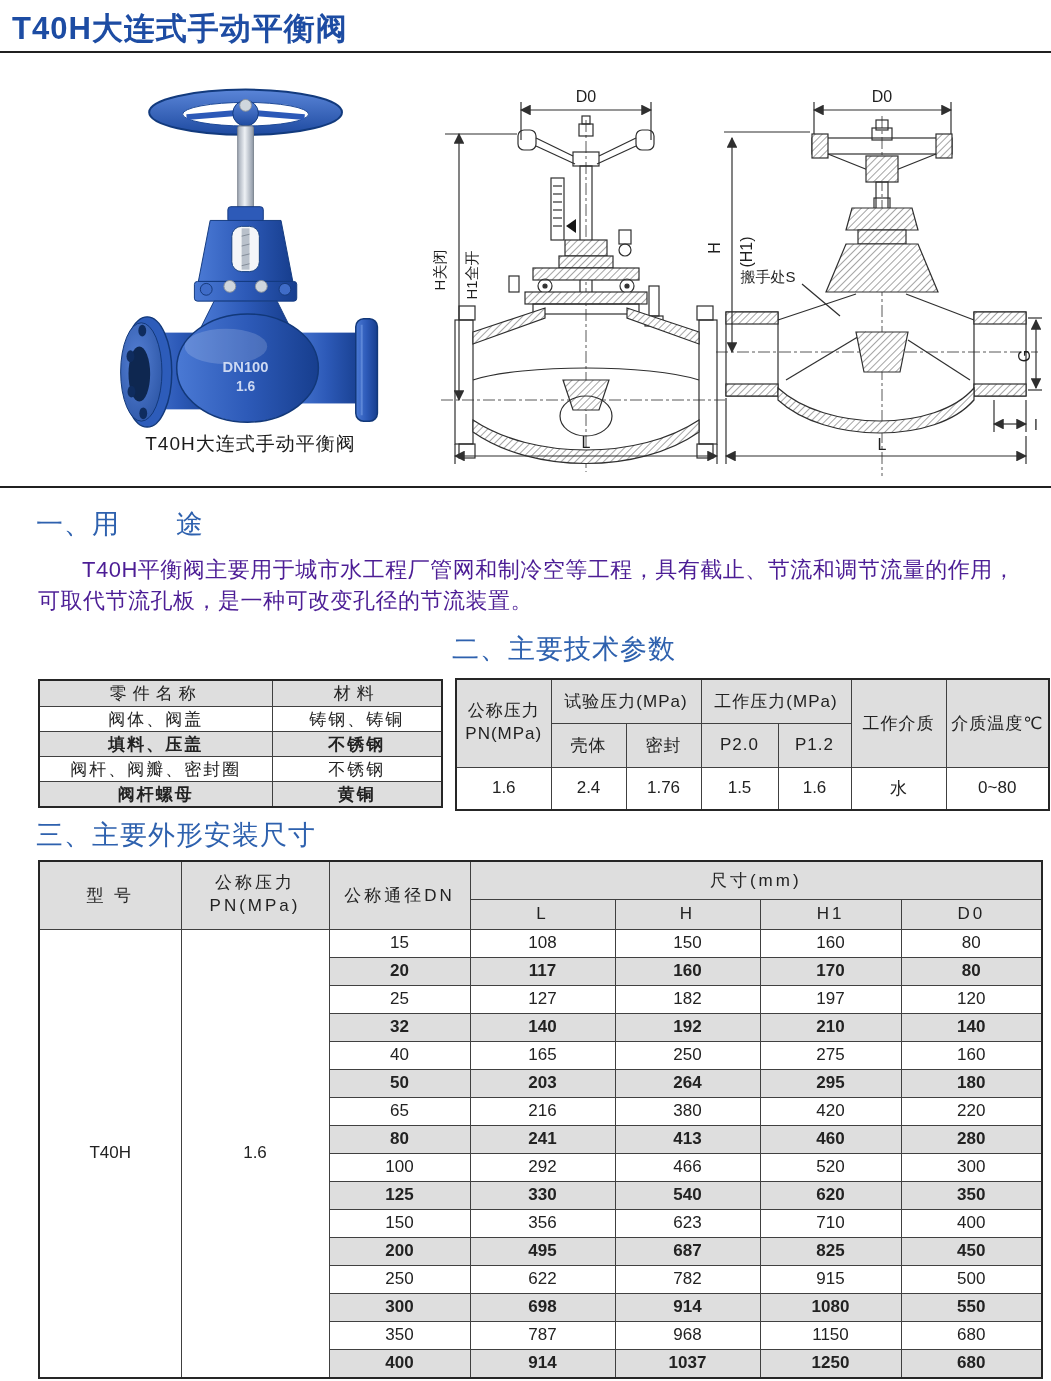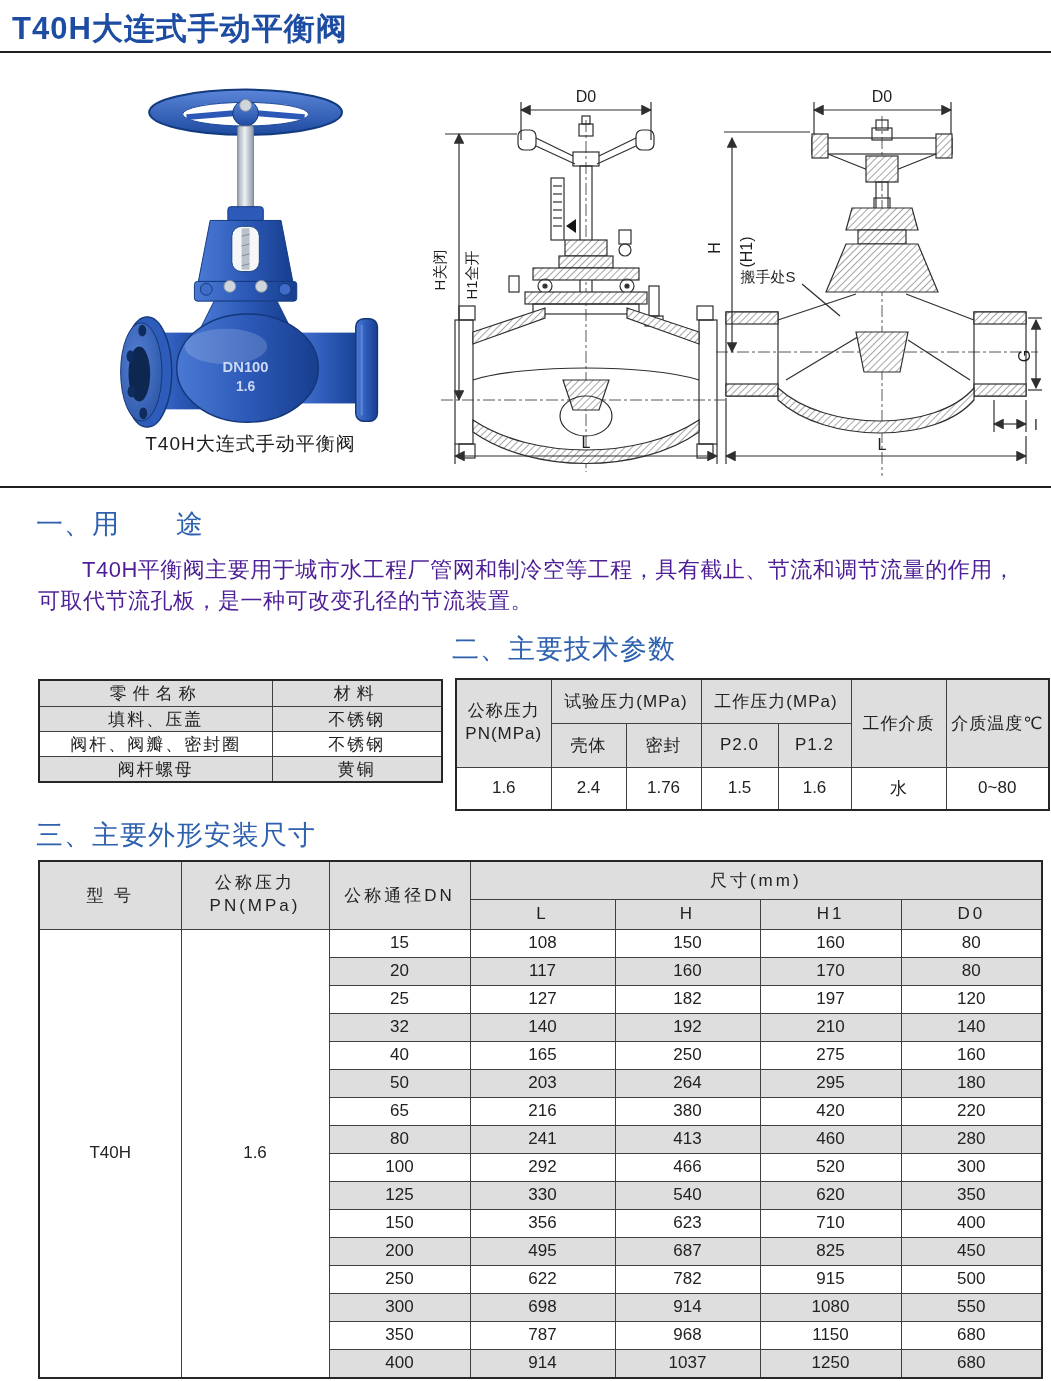--- a/index.html
+++ b/index.html
@@ -25,21 +25,21 @@
   .usage-body{position:absolute;left:38px;top:554px;width:978px;font-size:22px;
               line-height:31px;color:#4c1d95;text-indent:2em;letter-spacing:.5px;}
   #h-materials{left:36px;top:631px;}
   #h-params{left:452px;top:631px;}
   #h-dims{left:36px;top:817px;}
 
   table{border-collapse:collapse;table-layout:fixed;font-size:17px;color:#222;
         text-align:center;border:2px solid #262626;}
   th,td{border:1px solid #404040;padding:0;vertical-align:middle;font-weight:normal;}
   th{background:#dedede;}
-  tr.alt td{background:#dedede;}
+  tr.alt td{background:#dedede;font-weight:bold;}
   td.merge-cell{background:#fff;}
 
   .materials-tbl{position:absolute;left:38px;top:679px;width:403px;border-radius:17px;}
   .materials-tbl th{height:25px;letter-spacing:6px;}
   .materials-tbl td{height:24px;letter-spacing:2px;}
 
   .params-tbl{position:absolute;left:455px;top:678px;width:593px;}
   .params-tbl thead tr{height:44px;}
   .params-tbl tbody tr{height:43px;}
   .params-tbl th{letter-spacing:1px;}
@@ -328,20 +328,24 @@
         <col style="width:233px">
         <col style="width:170px">
       </colgroup>
     <thead>
       <tr>
         <th>零件名称</th>
         <th>材料</th>
       </tr>
     </thead>
     <tbody>
+        <tr>
+          <td>阀体、阀盖</td>
+          <td>铸钢、铸铜</td>
+        </tr>
         <tr class="alt">
           <td>填料、压盖</td>
           <td>不锈钢</td>
         </tr>
         <tr>
           <td>阀杆、阀瓣、密封圈</td>
           <td>不锈钢</td>
         </tr>
         <tr class="alt">
           <td>阀杆螺母</td>

